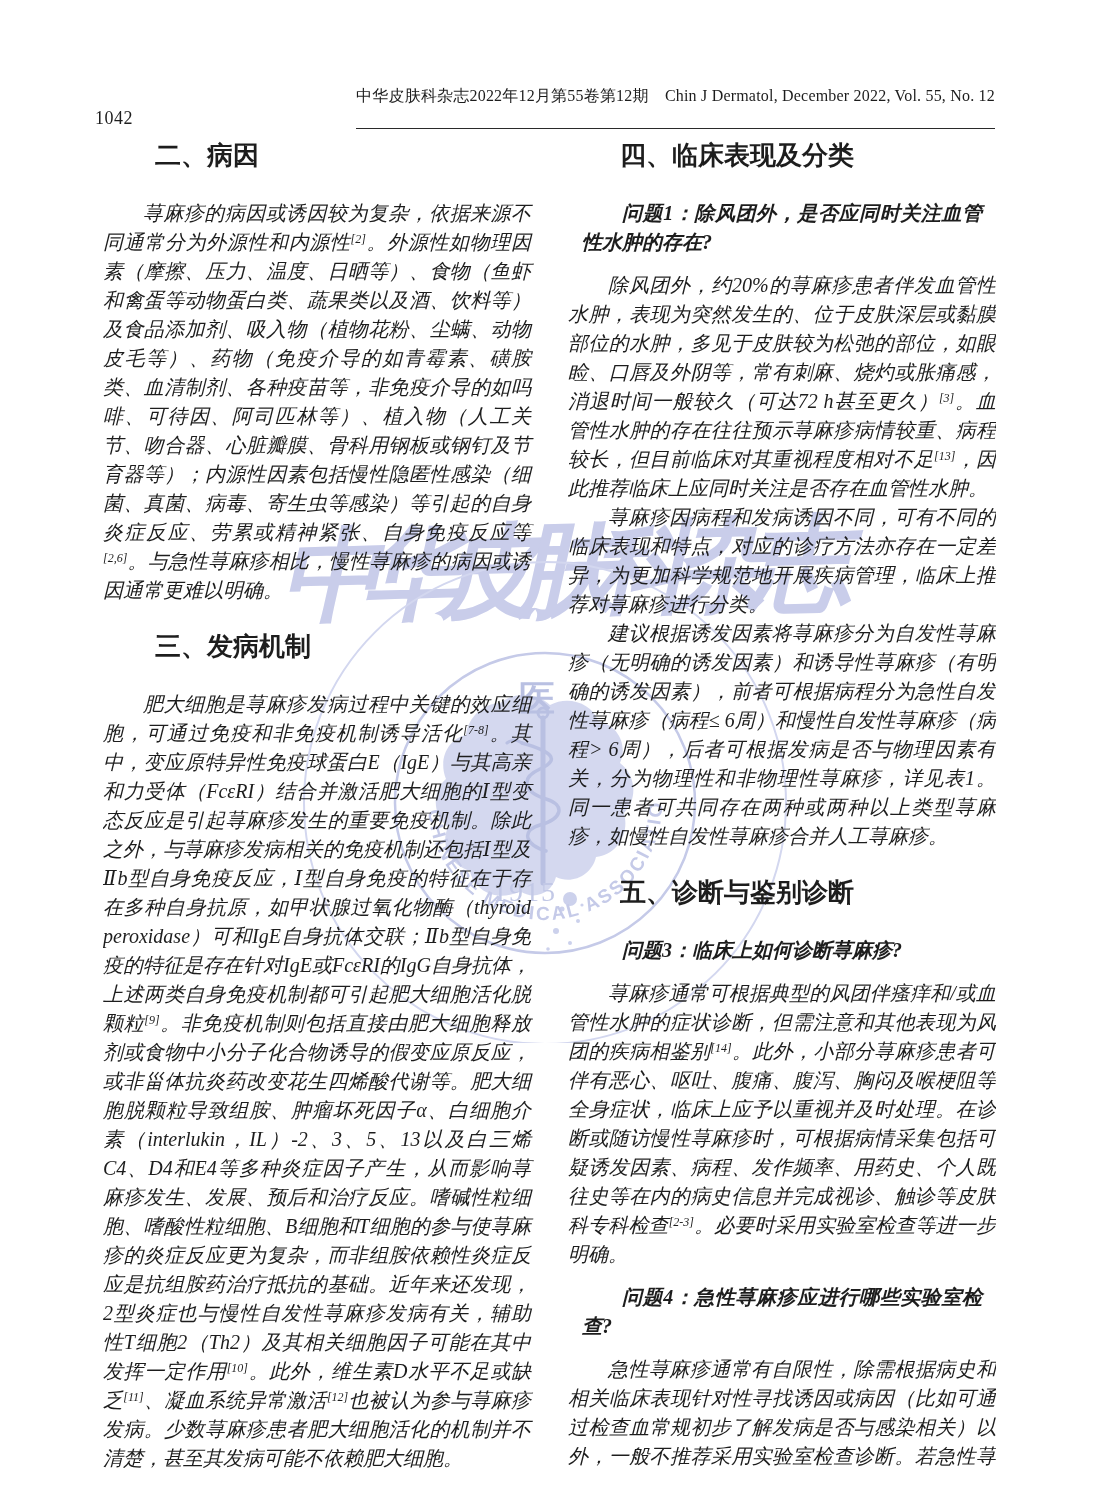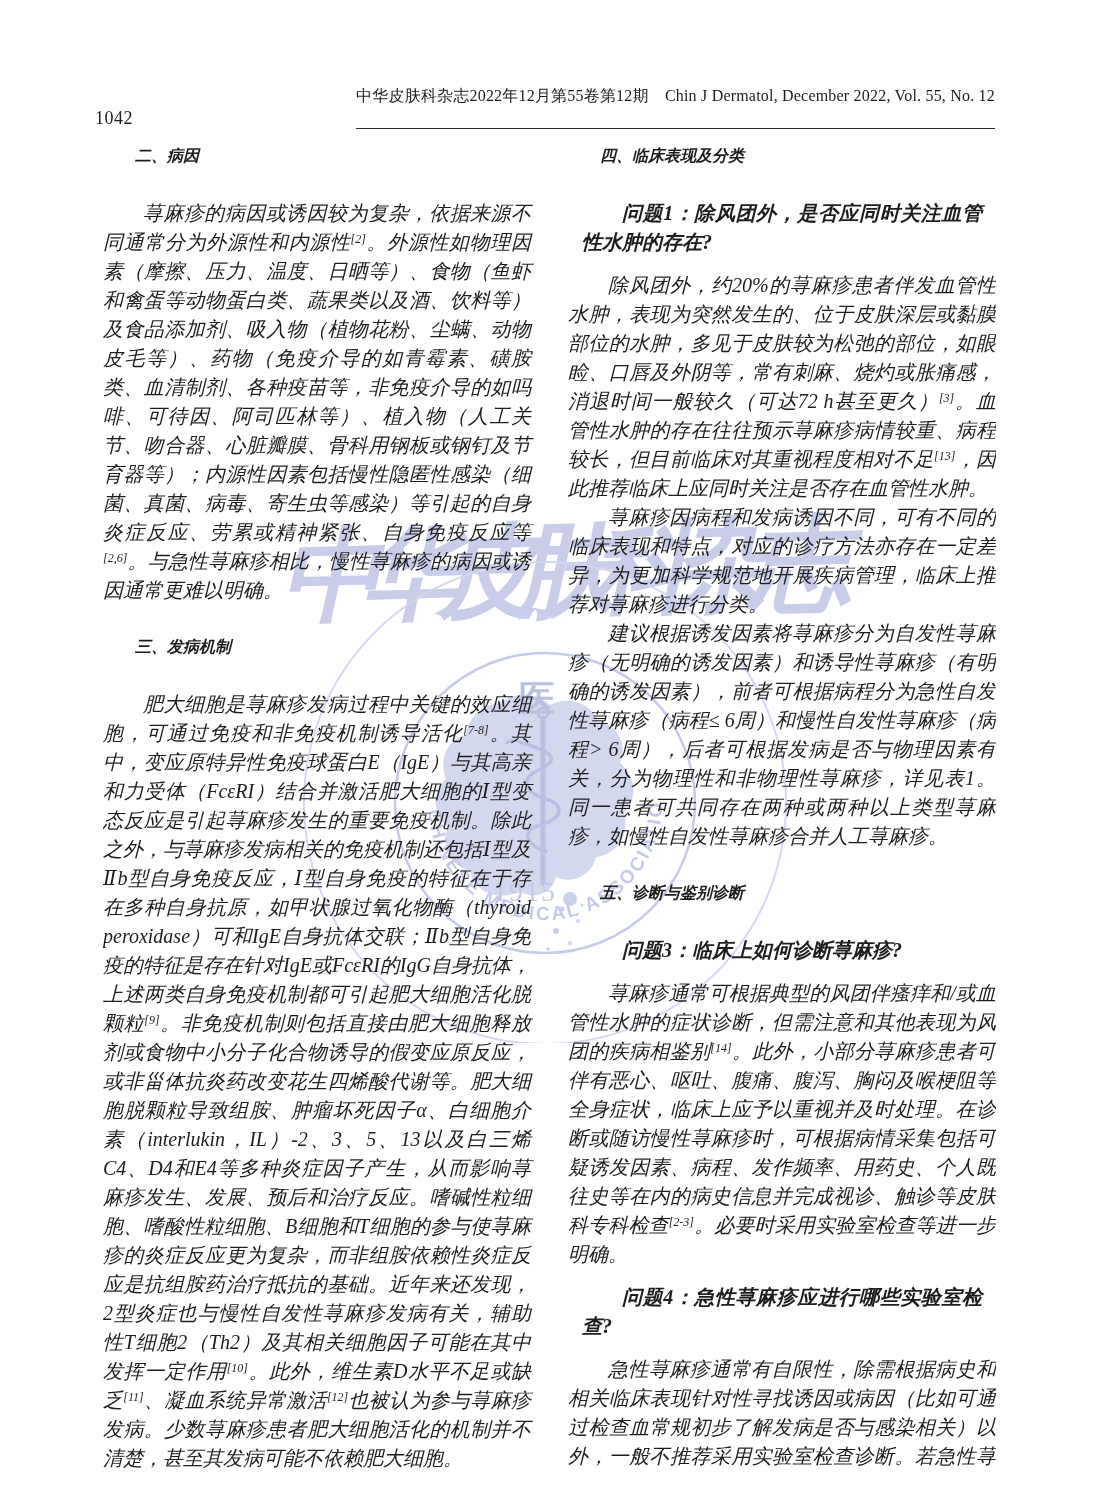--- a/index.html
+++ b/index.html
@@ -29,22 +29,22 @@
   }
   .wm-seal{position:absolute;left:300px;top:553px;}
   
   .columns{
     position:absolute;top:138px;left:103px;width:893px;height:1330px;
     display:flex;gap:37px;z-index:1;overflow:hidden;
   }
   .col{width:428px;font-size:20px;line-height:29px;text-align:justify;}
   .sec-heading{
     font-family:"Liberation Sans","DejaVu Sans",sans-serif;
-    font-weight:bold;font-size:16px;line-height:29px;
-    margin:27px 0 29px 0;text-indent:2em;text-align:left;font-style:italic;
+    font-weight:bold;font-size:26px;line-height:29px;
+    margin:27px 0 29px 0;text-indent:2em;text-align:left;
   }
   .col .sec-heading:first-child{margin-top:3px;}
   .para{margin:0;text-indent:2em;font-style:italic;}
   .question{margin:14px;text-indent:2em;font-weight:bold;font-style:italic;}
   sup{font-size:12px;line-height:0;vertical-align:6px;letter-spacing:0;}
 </style>
 </head>
 <body>
 
 <div class="watermark">

